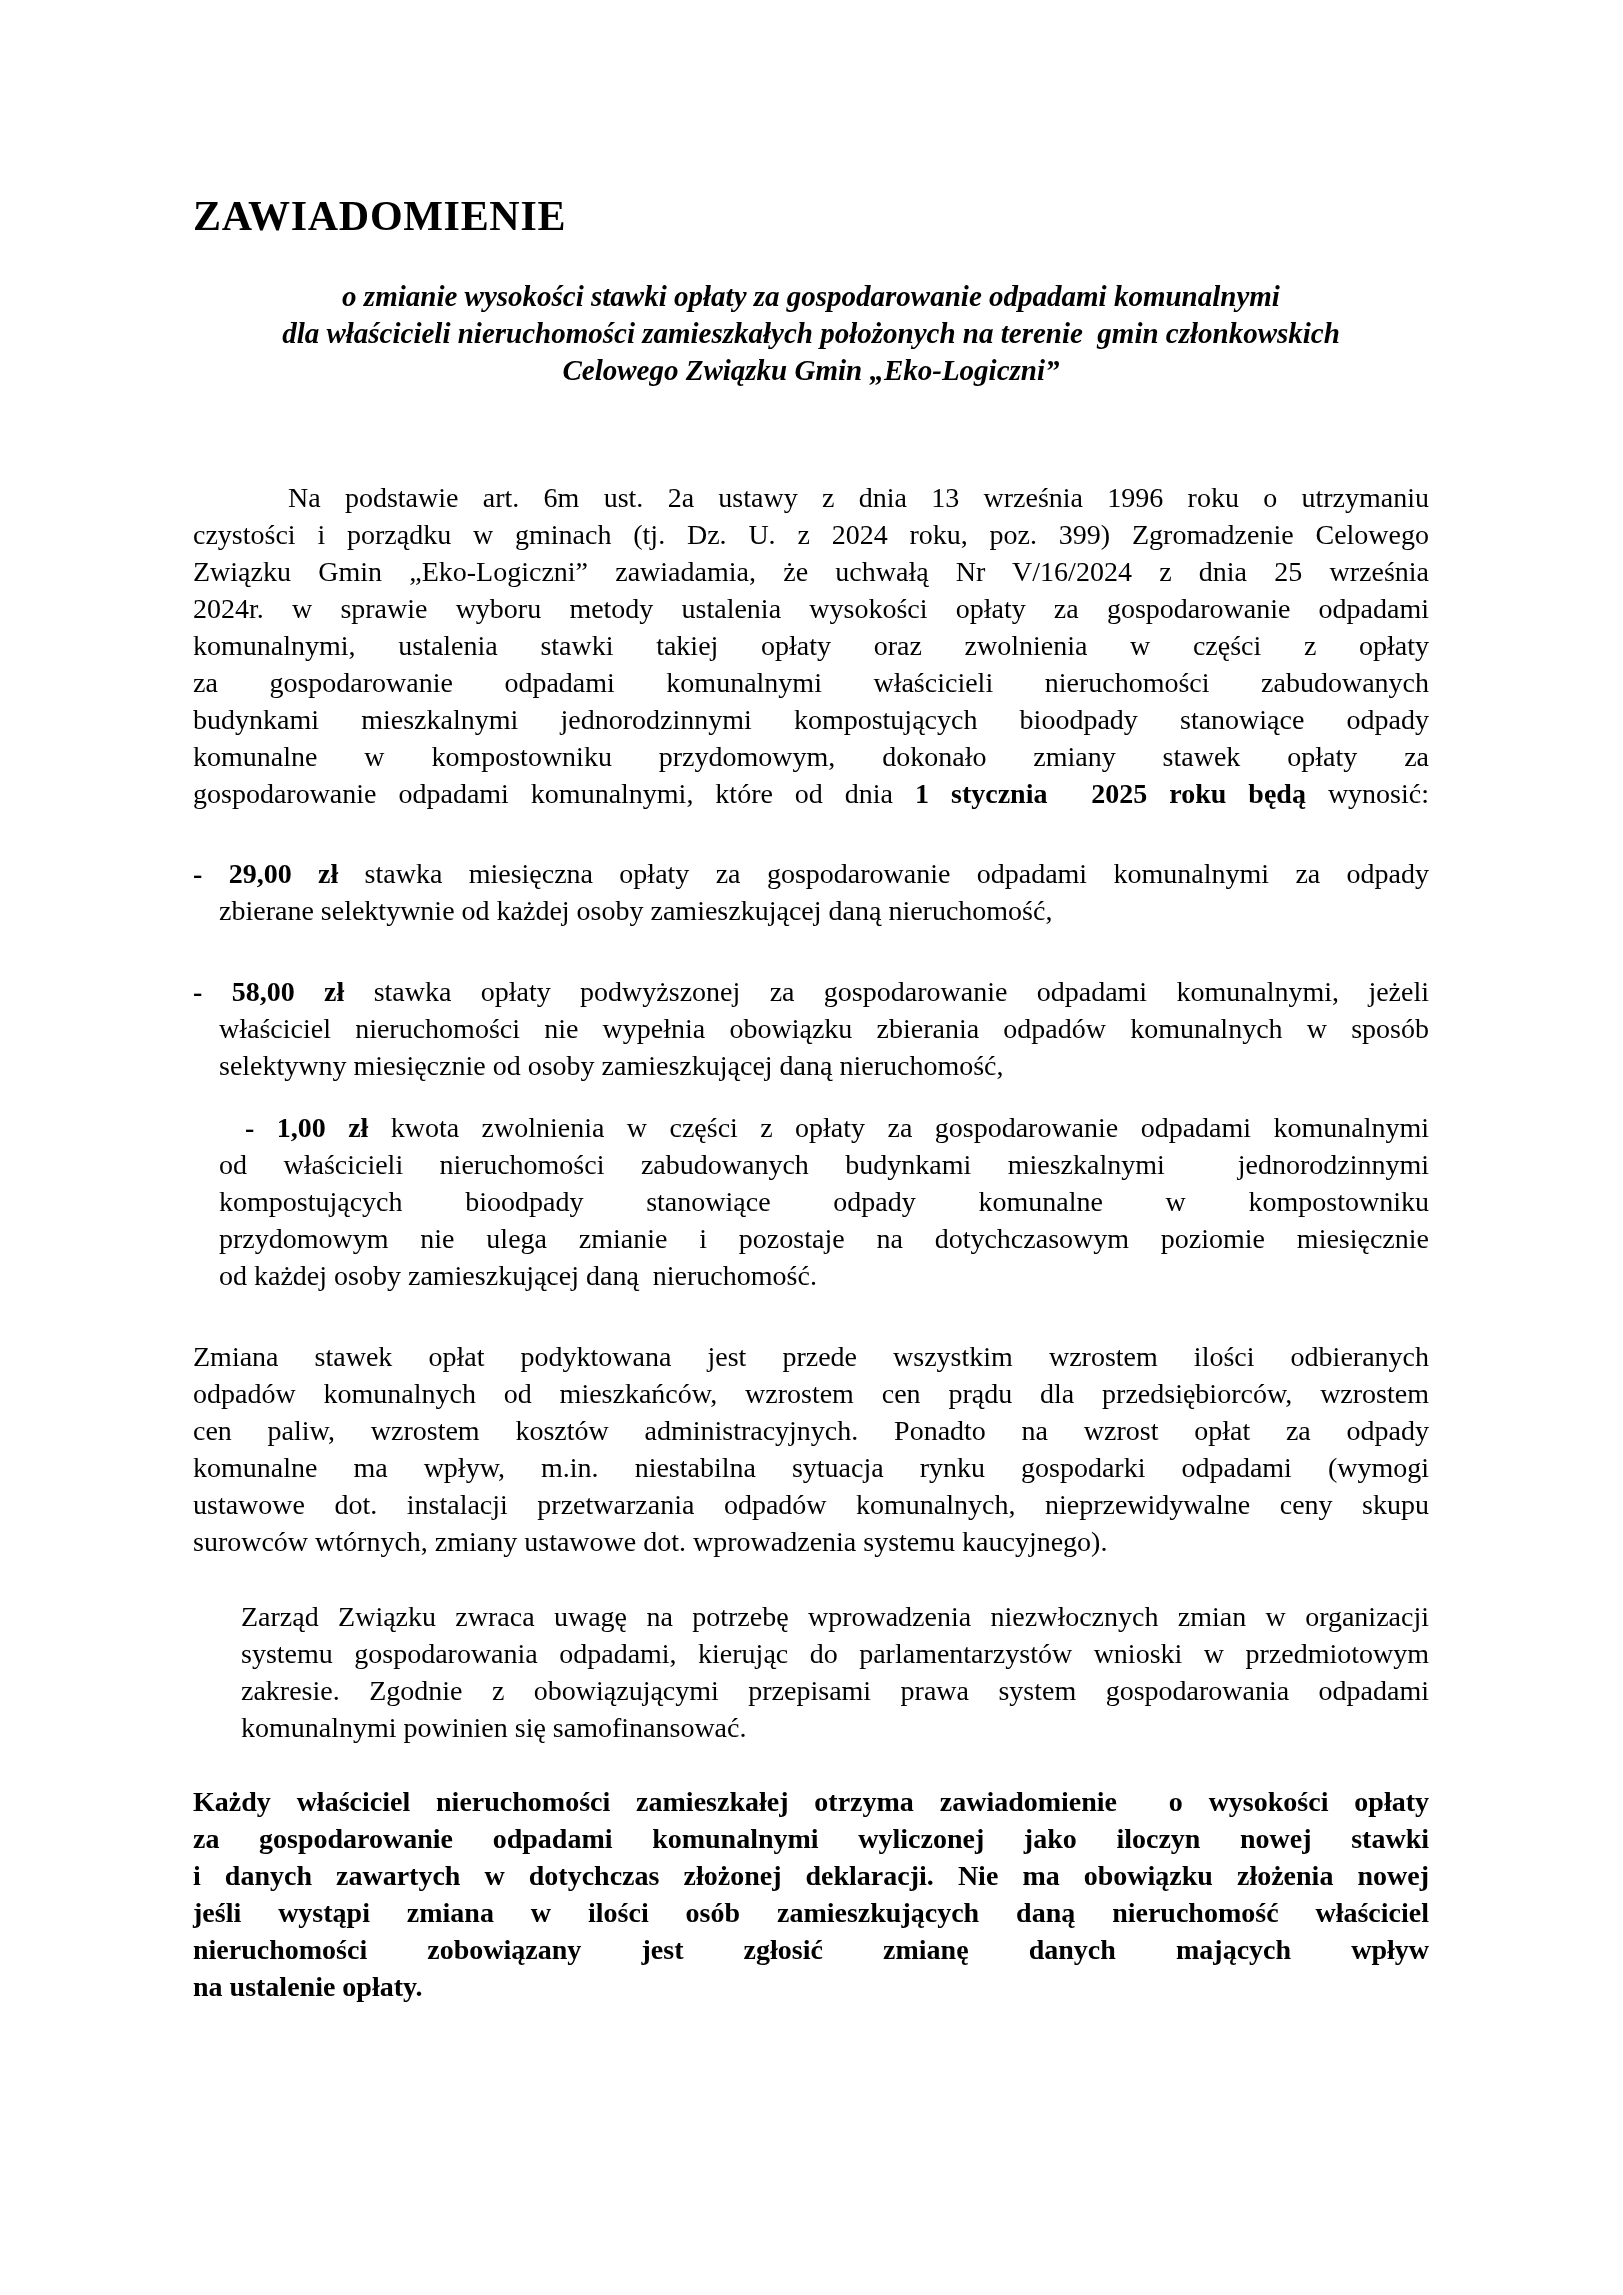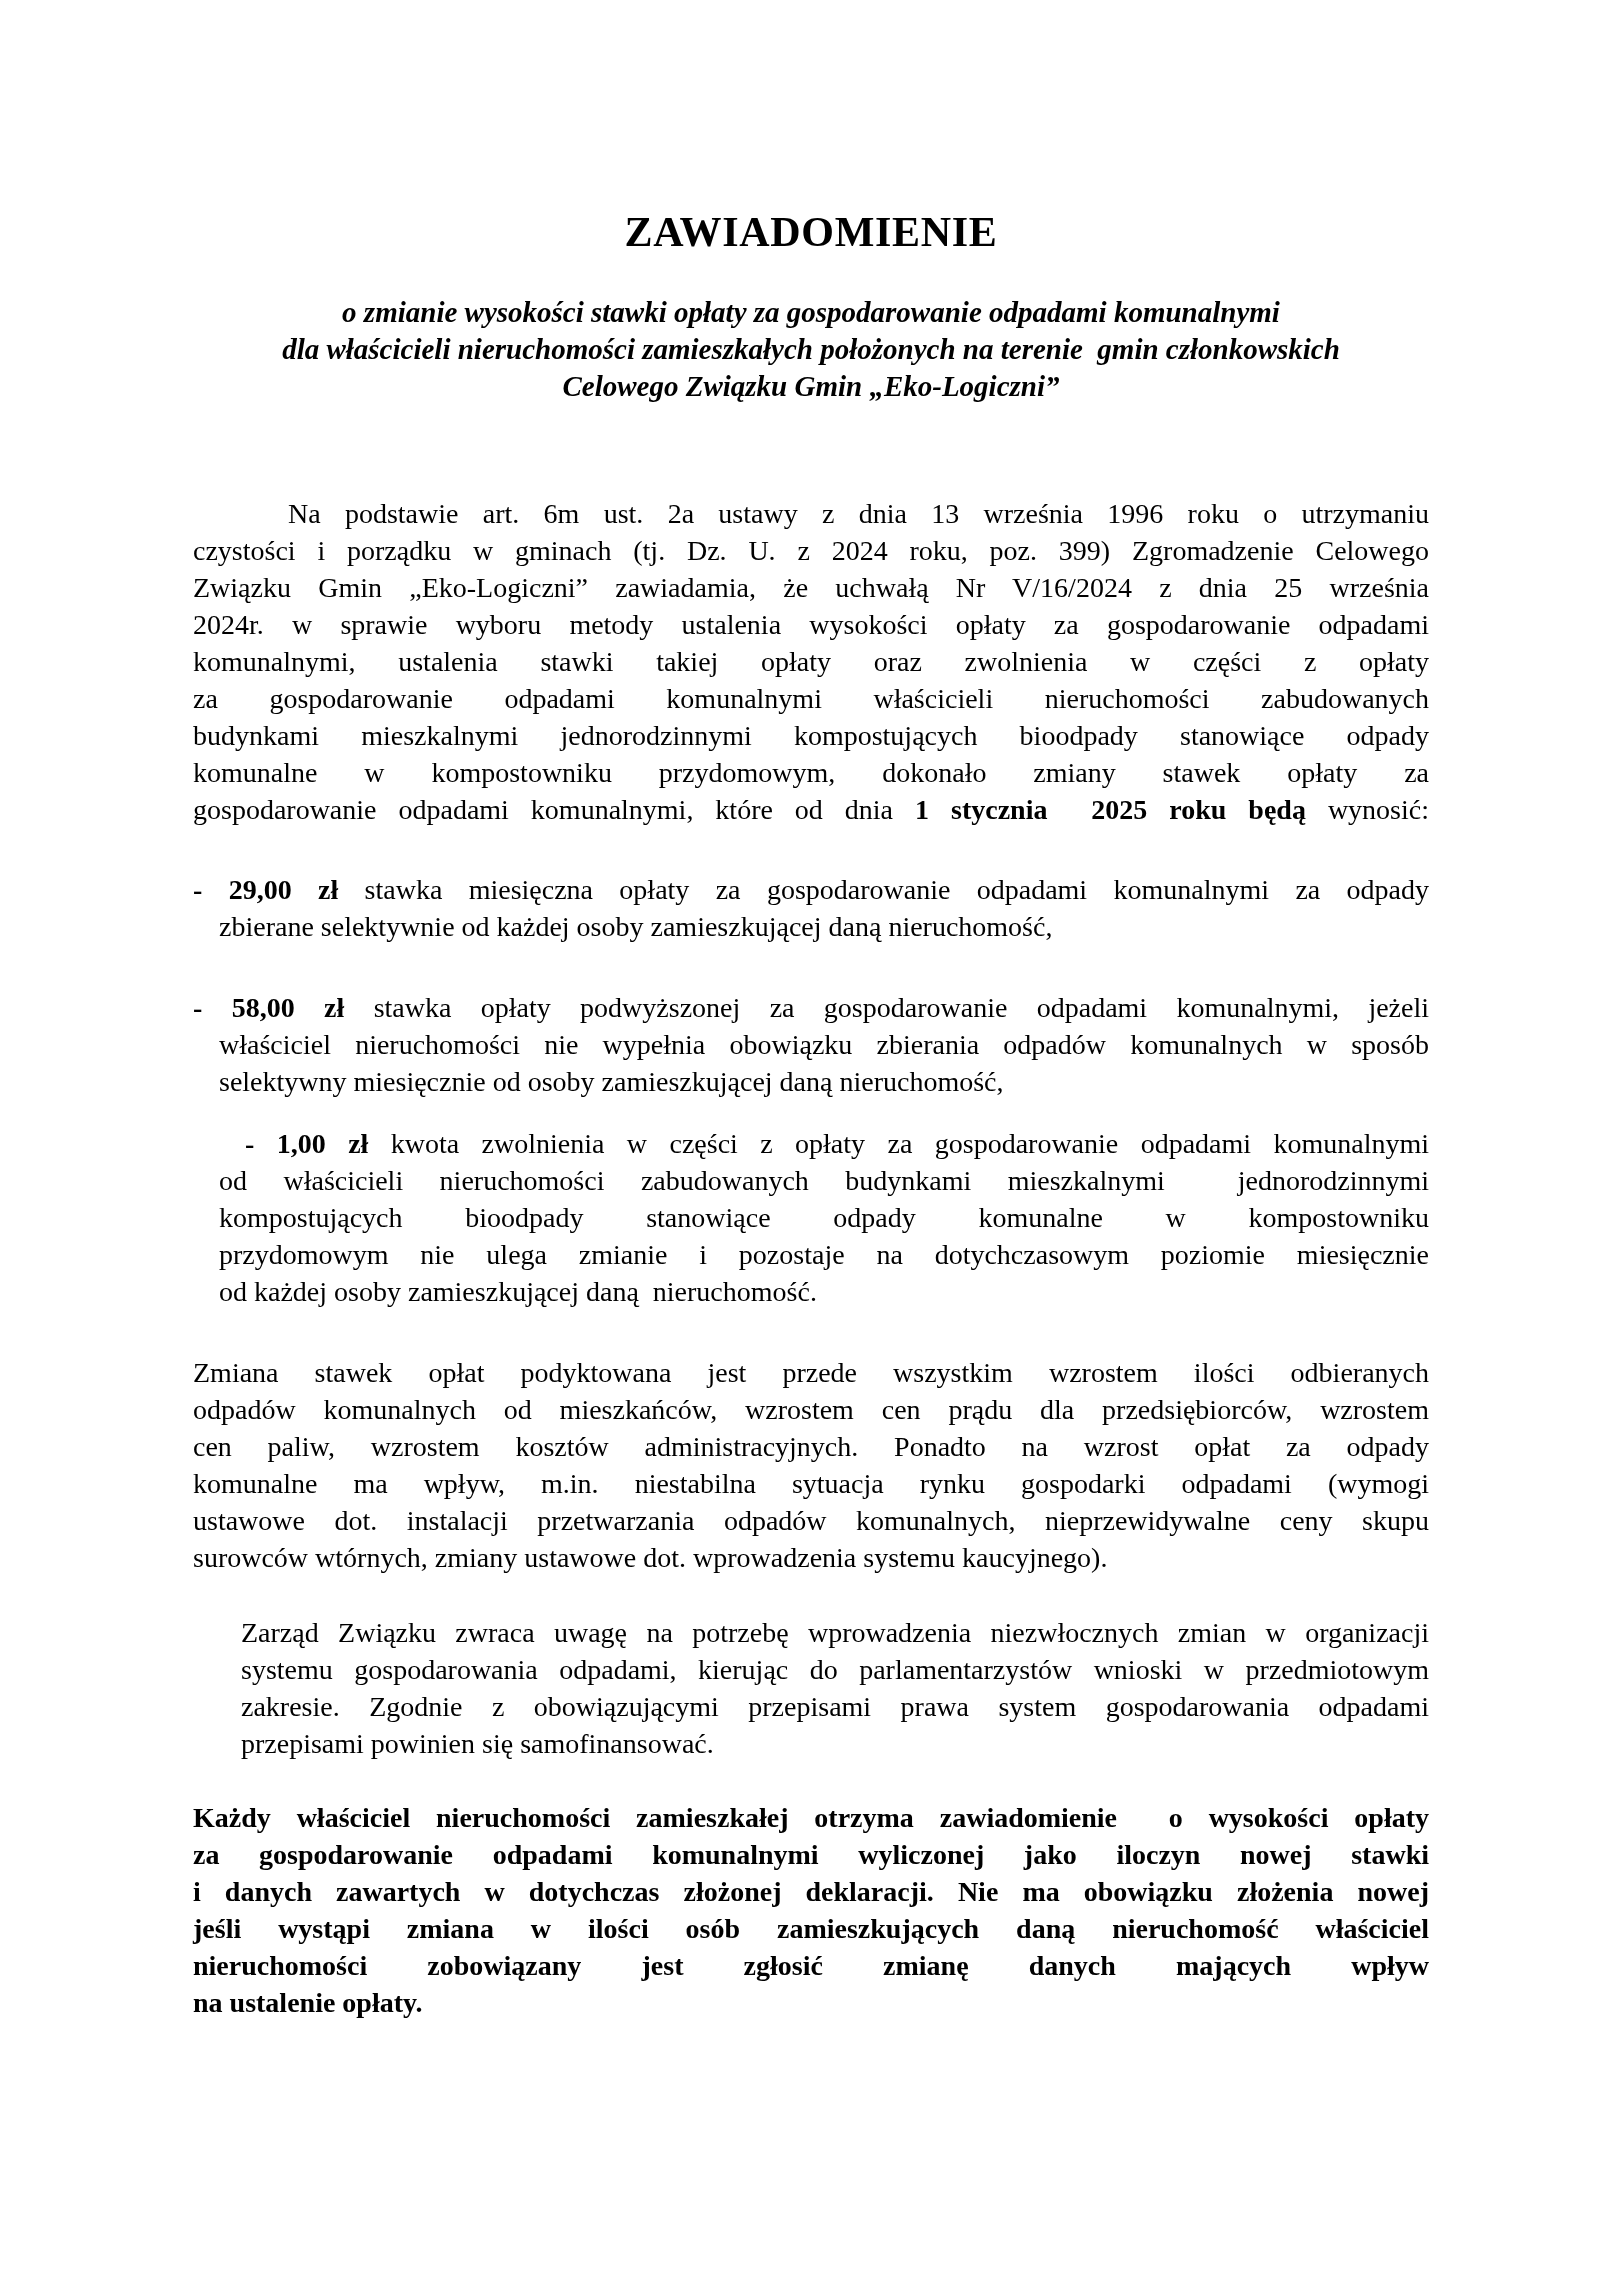--- a/index.html
+++ b/index.html
@@ -13,22 +13,22 @@
     height: 2295px;
     box-sizing: border-box;
     padding: 193px 194px 0 193px;
     background: #ffffff;
     color: #000000;
     font-family: "Liberation Serif", "DejaVu Serif", serif;
     font-size: 28px;
     overflow: hidden;
   }
   .title {
-    margin: 16px;
-    text-align: center;
+    margin: 0;
+    text-align: left;
     font-size: 42px;
     line-height: 47px;
     font-weight: bold;
     letter-spacing: 0.7px;
   }
   .subtitle {
     margin-top: 38px;
     text-align: center;
     font-weight: bold;
     font-style: italic;
@@ -110,21 +110,21 @@
     <div class="ln">cen paliw, wzrostem kosztów administracyjnych. Ponadto na wzrost opłat za odpady</div>
     <div class="ln">komunalne ma wpływ, m.in. niestabilna sytuacja rynku gospodarki odpadami (wymogi</div>
     <div class="ln">ustawowe dot. instalacji przetwarzania odpadów komunalnych, nieprzewidywalne ceny skupu</div>
     <div class="ln last">surowców wtórnych, zmiany ustawowe dot. wprowadzenia systemu kaucyjnego).</div>
   </div>
 
   <div class="para" id="para-board">
     <div class="ln">Zarząd Związku zwraca uwagę na potrzebę wprowadzenia niezwłocznych zmian w organizacji</div>
     <div class="ln">systemu gospodarowania odpadami, kierując do parlamentarzystów wnioski w przedmiotowym</div>
     <div class="ln">zakresie. Zgodnie z obowiązującymi przepisami prawa system gospodarowania odpadami</div>
-    <div class="ln last">przepisami powinien się samofinansować.</div>
+    <div class="ln last">komunalnymi powinien się samofinansować.</div>
   </div>
 
   <div class="para b" id="para-notice">
     <div class="ln">Każdy właściciel nieruchomości zamieszkałej otrzyma zawiadomienie&nbsp; o wysokości opłaty</div>
     <div class="ln">za gospodarowanie odpadami komunalnymi wyliczonej jako iloczyn nowej stawki</div>
     <div class="ln">i danych zawartych w dotychczas złożonej deklaracji. Nie ma obowiązku złożenia nowej</div>
     <div class="ln">jeśli wystąpi zmiana w ilości osób zamieszkujących daną nieruchomość właściciel</div>
     <div class="ln">nieruchomości zobowiązany jest zgłosić zmianę danych mających wpływ</div>
     <div class="ln last">na ustalenie opłaty.</div>
   </div>

